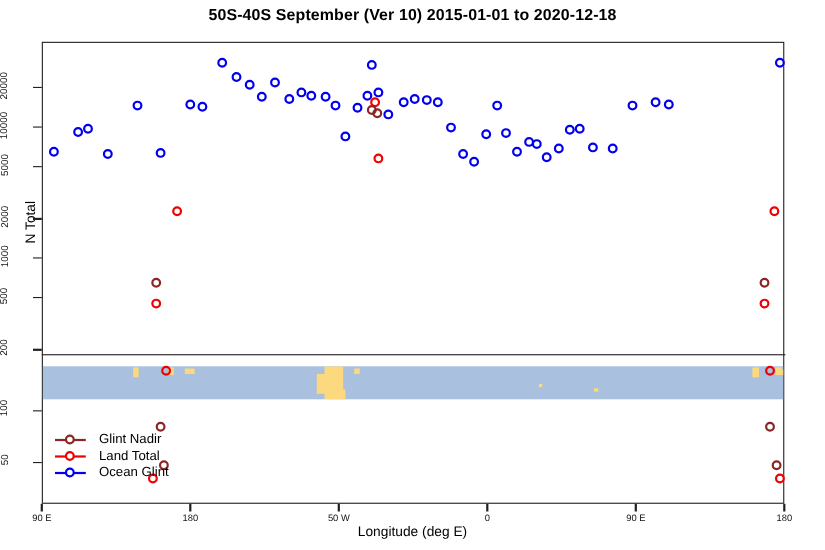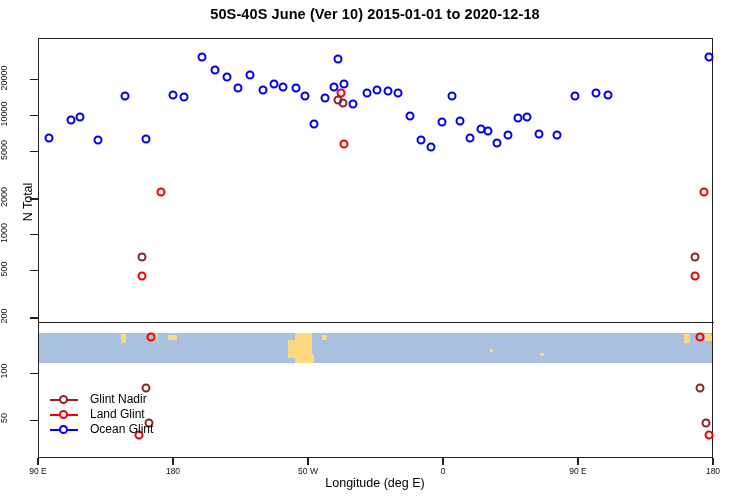--- a/index.html
+++ b/index.html
@@ -83,21 +83,21 @@
   .lsym.ocean_glint i{background:#0000ee;} .lsym.ocean_glint b{border-color:#0000ee;}
   .lsym.land_glint i{background:#f00000;} .lsym.land_glint b{border-color:#f00000;}
   .lsym.land_nadir i{background:#8b2626;} .lsym.land_nadir b{border-color:#8b2626;}
   .ltxt{position:absolute;left:44px;top:0;font-size:12px;color:#000;white-space:nowrap;}
 </style>
 </head>
 <body>
 
 <div id="fig">
 
-  <div class="title">50S-40S June (Ver 10)   2015-01-01 to 2020-12-18</div>
+  <div class="title">50S-40S September (Ver 10)   2015-01-01 to 2020-12-18</div>
 
   <div class="frame"></div>
   <div class="breakline"></div>
 
   <div class="ylabel">N Total</div>
   <div class="xlabel">Longitude (deg E)</div>
 
   <div id="yticks">
       <div class="ytick" style="top: 79.2458px;"></div>
       <div class="ytlab" style="top: 72.8458px;"><span>20000</span></div>
@@ -222,21 +222,21 @@
           <i></i>
           <b></b>
         </div>
         <div class="ltxt">Glint Nadir</div>
       </div>
       <div class="lrow">
         <div class="lsym land_glint">
           <i></i>
           <b></b>
         </div>
-        <div class="ltxt">Land Glint</div>
+        <div class="ltxt">Land Total</div>
       </div>
       <div class="lrow">
         <div class="lsym ocean_glint">
           <i></i>
           <b></b>
         </div>
         <div class="ltxt">Ocean Glint</div>
       </div>
     </div>
 </div>

